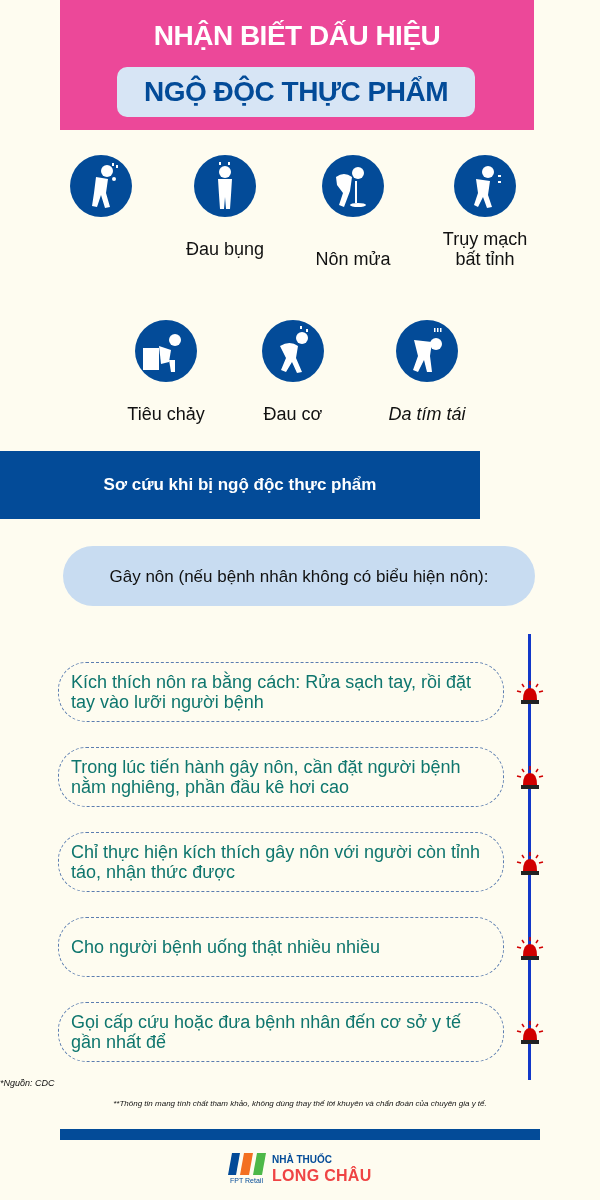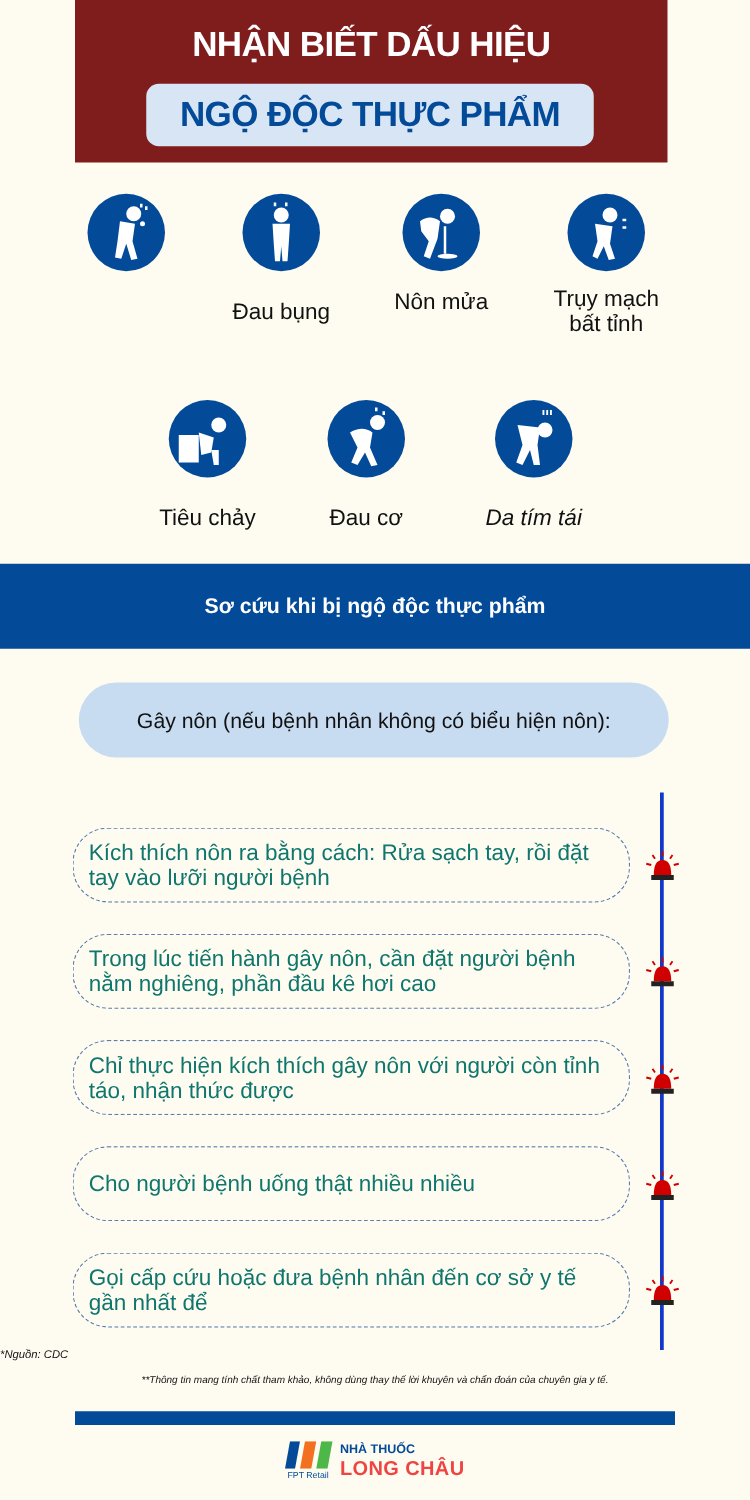--- a/index.html
+++ b/index.html
@@ -5,21 +5,21 @@
   html, body { margin: 0; padding: 0; }
   body {
     width: 600px; height: 1200px; overflow: hidden;
     background: #fefcf0;
     font-family: "Liberation Sans", "DejaVu Sans", sans-serif;
     color: #111;
     position: relative;
   }
   .header {
     position: absolute; left: 60px; top: 0; width: 474px; height: 130px;
-    background: #7f1d1d;
+    background: #ec4899;
   }
   .title-1 {
     position: absolute; left: 0; right: 0; top: 20px;
     text-align: center; color: #fff; font-weight: bold; font-size: 28px;
     letter-spacing: -0.5px;
   }
   .title-2-box {
     position: absolute; left: 57px; top: 67px; width: 358px; height: 50px;
     background: #d7e5f5; border-radius: 10px;
     display: flex; align-items: center; justify-content: center;
@@ -32,21 +32,21 @@
   .symptom .circle {
     width: 62px; height: 62px; border-radius: 50%; background: #034b98;
     margin: 0 auto; position: relative; overflow: hidden;
   }
   .symptom .circle svg { position: absolute; left: 0; top: 0; }
   .symptom .label {
     font-size: 18px; line-height: 20px; margin-top: 12px; color: #111;
   }
 
   .section-bar {
-    position: absolute; left: 0; top: 451px; width: 600px; height: 68px;
+    position: absolute; left: 0; top: 451px; width: 480px; height: 68px;
     background: #034b98; display: flex; align-items: center; justify-content: center; text-align: center;
   }
   .section-title { color: #fff; font-weight: bold; font-size: 17px; }
 
   .vomit-box {
     position: absolute; left: 63px; top: 546px; width: 472px; height: 60px;
     background: #c8dcf1; border-radius: 30px;
     display: flex; align-items: center; justify-content: center;
     text-align: center; font-size: 17px; line-height: 19px; padding: 0 40px; box-sizing: border-box;
   }
@@ -114,21 +114,21 @@
   <div class="circle">
     <svg width="62" height="62" viewBox="0 0 62 62">
         <g fill="#fff">
           <circle cx="36" cy="18" r="6"></circle>
           <path d="M14 22 Q22 16 30 22 L28 36 L22 52 L17 50 L21 38 L15 30 Z"></path>
           <rect x="33" y="26" width="2" height="22"></rect>
           <ellipse cx="36" cy="50" rx="8" ry="2"></ellipse>
         </g>
       </svg>
   </div>
-  <div class="label" style="margin-top:14px;">Nôn mửa</div>
+  <div class="label" style="margin-top:32px;">Nôn mửa</div>
 </div>
 
 <div class="symptom" style="left:415px; top:155px;">
   <div class="circle">
     <svg width="62" height="62" viewBox="0 0 62 62">
         <g fill="#fff">
           <circle cx="34" cy="17" r="6"></circle>
           <path d="M22 24 L36 26 L34 40 L38 52 L33 53 L29 42 L24 52 L20 50 L24 38 Z"></path>
           <rect x="44" y="20" width="3" height="2"></rect>
           <rect x="44" y="26" width="3" height="2"></rect>

